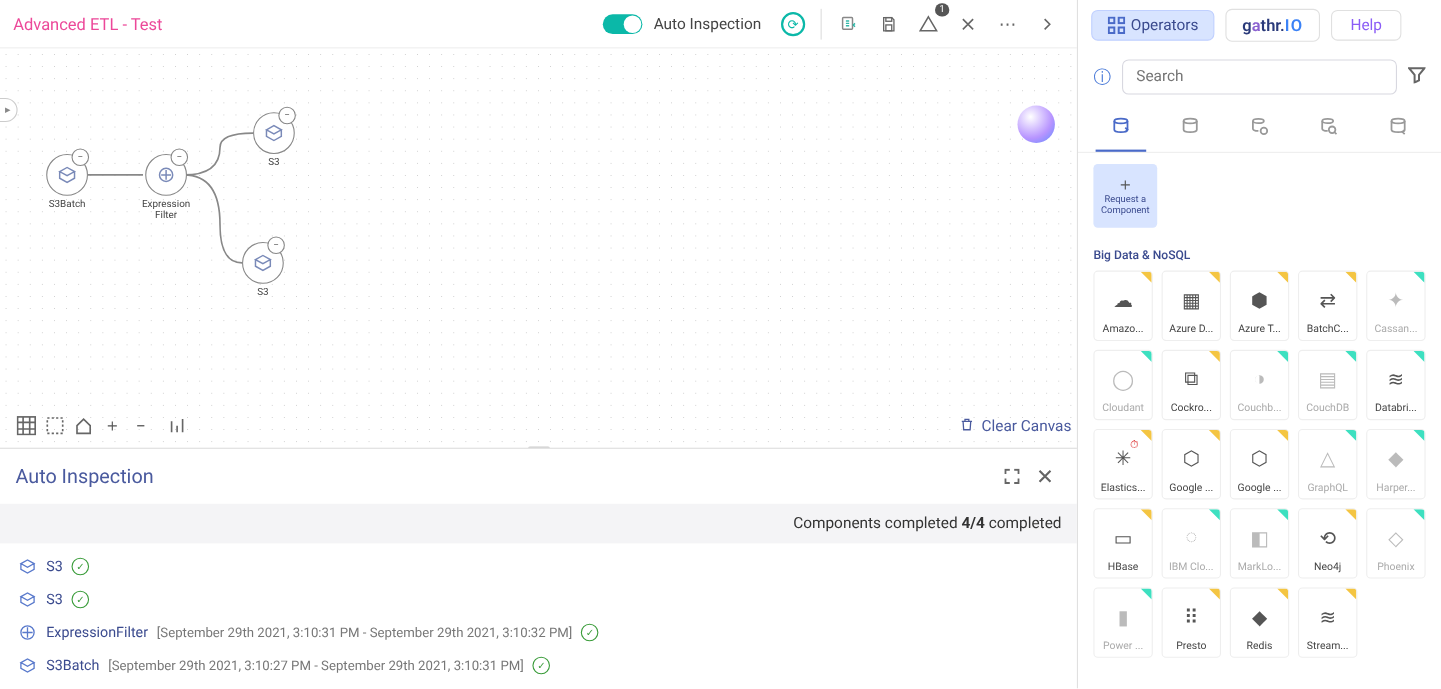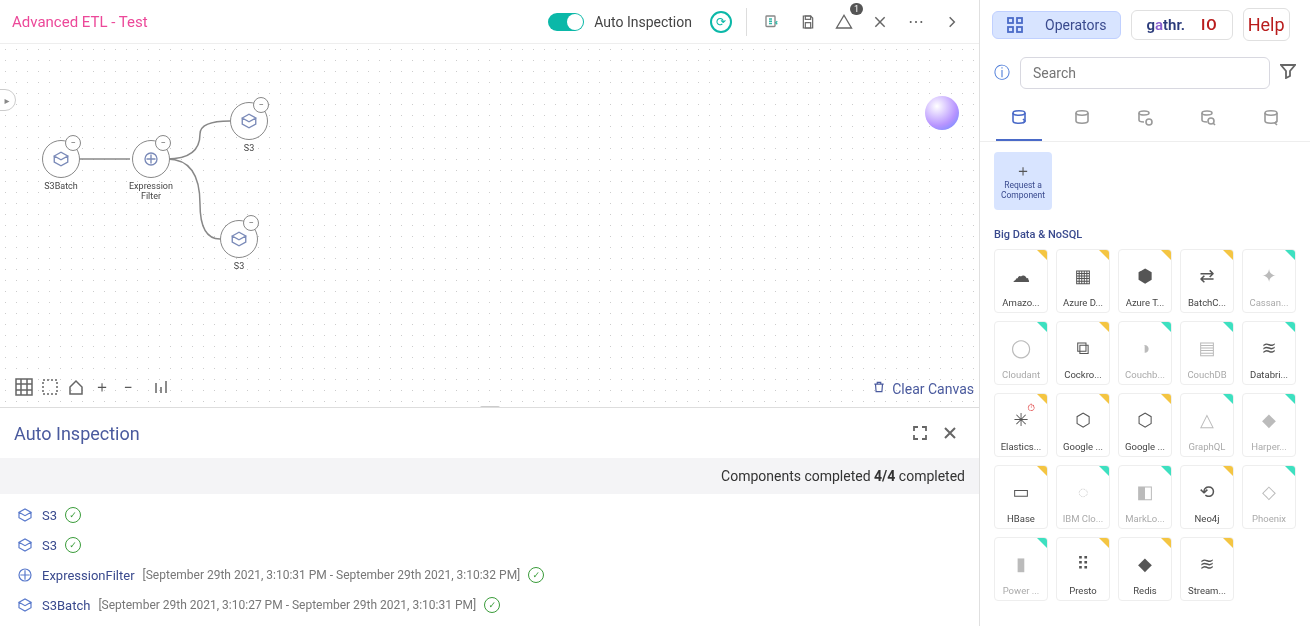--- a/index.html
+++ b/index.html
@@ -31,26 +31,26 @@
 .panel-title { font-size: 18px; color: #4a5a9e; flex: 1; }
 .panel-status { padding: 10px 14px; background: #f4f4f6; text-align: right; font-size: 14px; color: #333; }
 .log-list { padding: 6px 0; max-height: 150px; overflow: auto; }
 .log-row { display: flex; align-items: center; padding: 6px 16px; gap: 8px; font-size: 13px; }
 .log-ico { width: 18px; height: 18px; display: flex; align-items: center; justify-content: center; }
 .log-name { color: #3a4a8e; }
 .log-time { color: #777; font-size: 12px; }
 .check { width: 16px; height: 16px; border: 1.5px solid #3a9c3a; border-radius: 50%; display: inline-flex; align-items: center; justify-content: center; color: #3a9c3a; font-size: 9px; }
 .sidebar { width: 330px; display: flex; flex-direction: column; background: #fff; }
 .side-top { display: flex; gap: 10px; padding: 8px 12px 10px; align-items: center; }
-.op-btn { display: flex; align-items: flex-end; gap: 22px; background: #d8e4ff; border: 1px solid #c0d0ff; border-radius: 6px; padding: 5px 14px; color: #3a4a8e; font-size: 14px; }
+.op-btn { display: flex; align-items: flex-end; gap: 5px; background: #d8e4ff; border: 1px solid #c0d0ff; border-radius: 6px; padding: 5px 14px; color: #3a4a8e; font-size: 14px; }
 .logo-btn { border: 1px solid #e0e0e0; border-radius: 6px; padding: 5px 14px; font-size: 15px; font-weight: 600; }
 .logo-btn .g1 { color: #2a3a7a; }
 .logo-btn .a { color: #8a60d0; }
-.logo-btn .io { color: #b91c1c; letter-spacing: 1px; margin-left: 16px; }
-.help-btn { border: 1px solid #e0e0e0; border-radius: 6px; padding: 5px 4px; font-size: 18px; color: #b91c1c; }
+.logo-btn .io { color: #3b82f6; letter-spacing: 1px; }
+.help-btn { border: 1px solid #e0e0e0; border-radius: 6px; padding: 5px 17px; font-size: 14px; color: #8b5cf6; }
 .search-row { display: flex; align-items: center; gap: 10px; padding: 6px 14px 10px; }
 .info-ico { color: #4a7ad8; font-size: 16px; }
 .search-box { flex: 1; border: 1px solid #d8d8e0; border-radius: 6px; padding: 7px 12px; font-size: 14px; color: #888; }
 .side-tabs { display: flex; justify-content: space-around; border-bottom: 1px solid #eee; padding: 2px 8px 0; }
 .side-tab { padding: 8px 14px; color: #888; cursor: pointer; border-bottom: 2px solid transparent; }
 .side-tab.active { color: #4a6ac8; border-bottom-color: #4a6ac8; }
 .side-body { flex: 1; overflow: auto; padding: 10px 14px; }
 .req-comp { display: inline-flex; flex-direction: column; align-items: center; justify-content: center; width: 58px; height: 58px; background: #d8e4ff; border-radius: 4px; font-size: 8.5px; color: #3a4a8e; text-align: center; line-height: 1.1; gap: 2px; }
 .req-comp .plus { font-size: 16px; color: #555; }
 .sec-head { font-size: 11px; color: #3a4a8e; margin: 18px 0 8px; font-weight: 500; }

